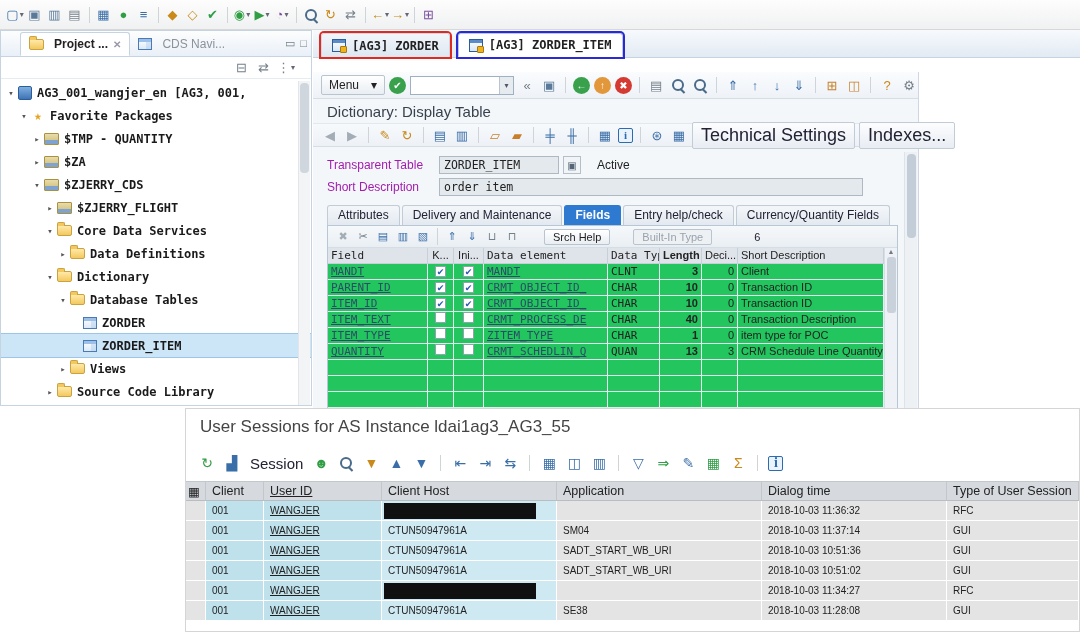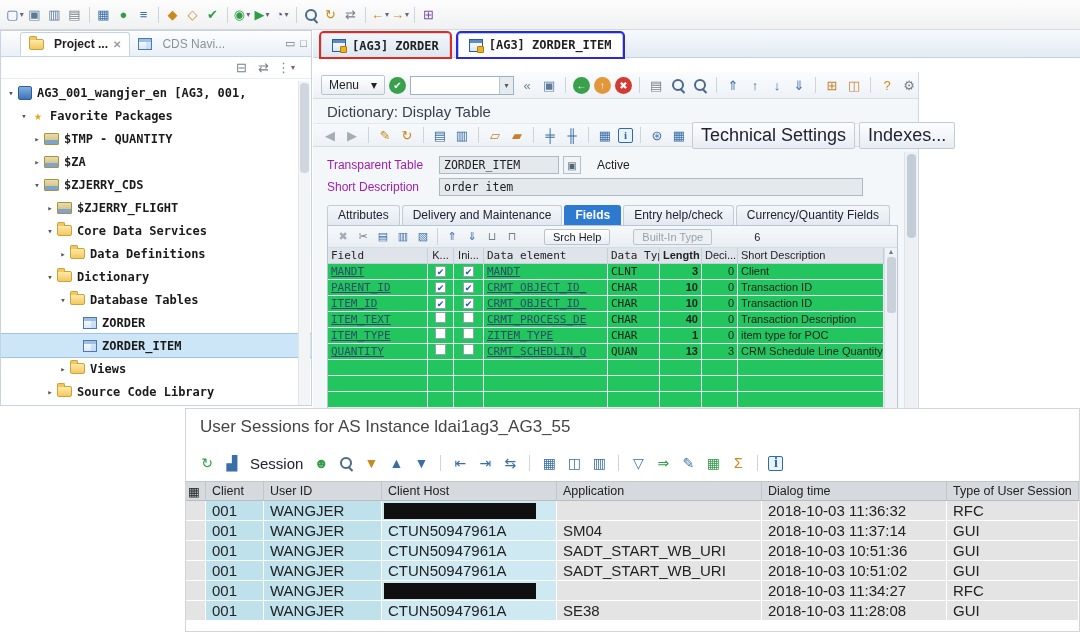--- a/index.html
+++ b/index.html
@@ -109,25 +109,25 @@
 #sap-sb .thumb{position:absolute;left:2px;top:2px;width:9px;height:84px;background:#c3cdd8;border-radius:4px;}
 
 
 #sess{position:absolute;left:185px;top:408px;width:895px;height:224px;background:#fff;border:1px solid #d5d5d5;}
 #sess-title{height:36px;display:flex;align-items:center;padding-left:14px;font-size:17px;color:#454545;}
 #sess-tools{height:36px;display:flex;align-items:center;gap:7px;padding:0 12px;}
 #sess-tools .tbi{font-size:14px;}
 .sess-lbl{font-size:15px;color:#223;margin:0 2px;white-space:nowrap;}
 .shead{display:flex;height:20px;background:#d6dadf;border-top:1px solid #c2c7cc;border-bottom:1px solid #b8bdc2;font-size:12.5px;}
 .shead span{padding:0 6px;border-right:1px solid #c2c7cc;display:flex;align-items:center;overflow:hidden;white-space:nowrap;}
-.srow{display:flex;height:20px;font-size:15px;position:relative;}
+.srow{display:flex;height:20px;font-size:10px;position:relative;}
 .srow span{padding:0 6px;border-right:1px solid #fff;border-bottom:1px solid #fff;display:flex;align-items:center;overflow:hidden;white-space:nowrap;}
 .k0{width:20px;min-width:20px;padding:0 2px !important;}
 .k1{width:58px;min-width:58px;}
-.k2{width:118px;min-width:118px;}
+.k2{width:118px;min-width:118px;text-decoration:underline;}
 .k3{width:175px;min-width:175px;}
 .k4{width:205px;min-width:205px;}
 .k5{width:185px;min-width:185px;}
 .k6{flex:1;}
 .cell-gray{background:#e4e4e4;}
 .cell-cyan{background:#bfe1ec;}
 .cell-cyan2{background:#cfe9f2;}
 .redacted{background-image:linear-gradient(#101010,#101010);background-repeat:no-repeat;background-size:152px 16px;background-position:2px 2px;}
 .hl-blue{box-shadow:inset 0 0 0 2px #2b28d6;z-index:2;}
 .hl-red{box-shadow:inset 0 0 0 2px #e02a1f;z-index:2;}

